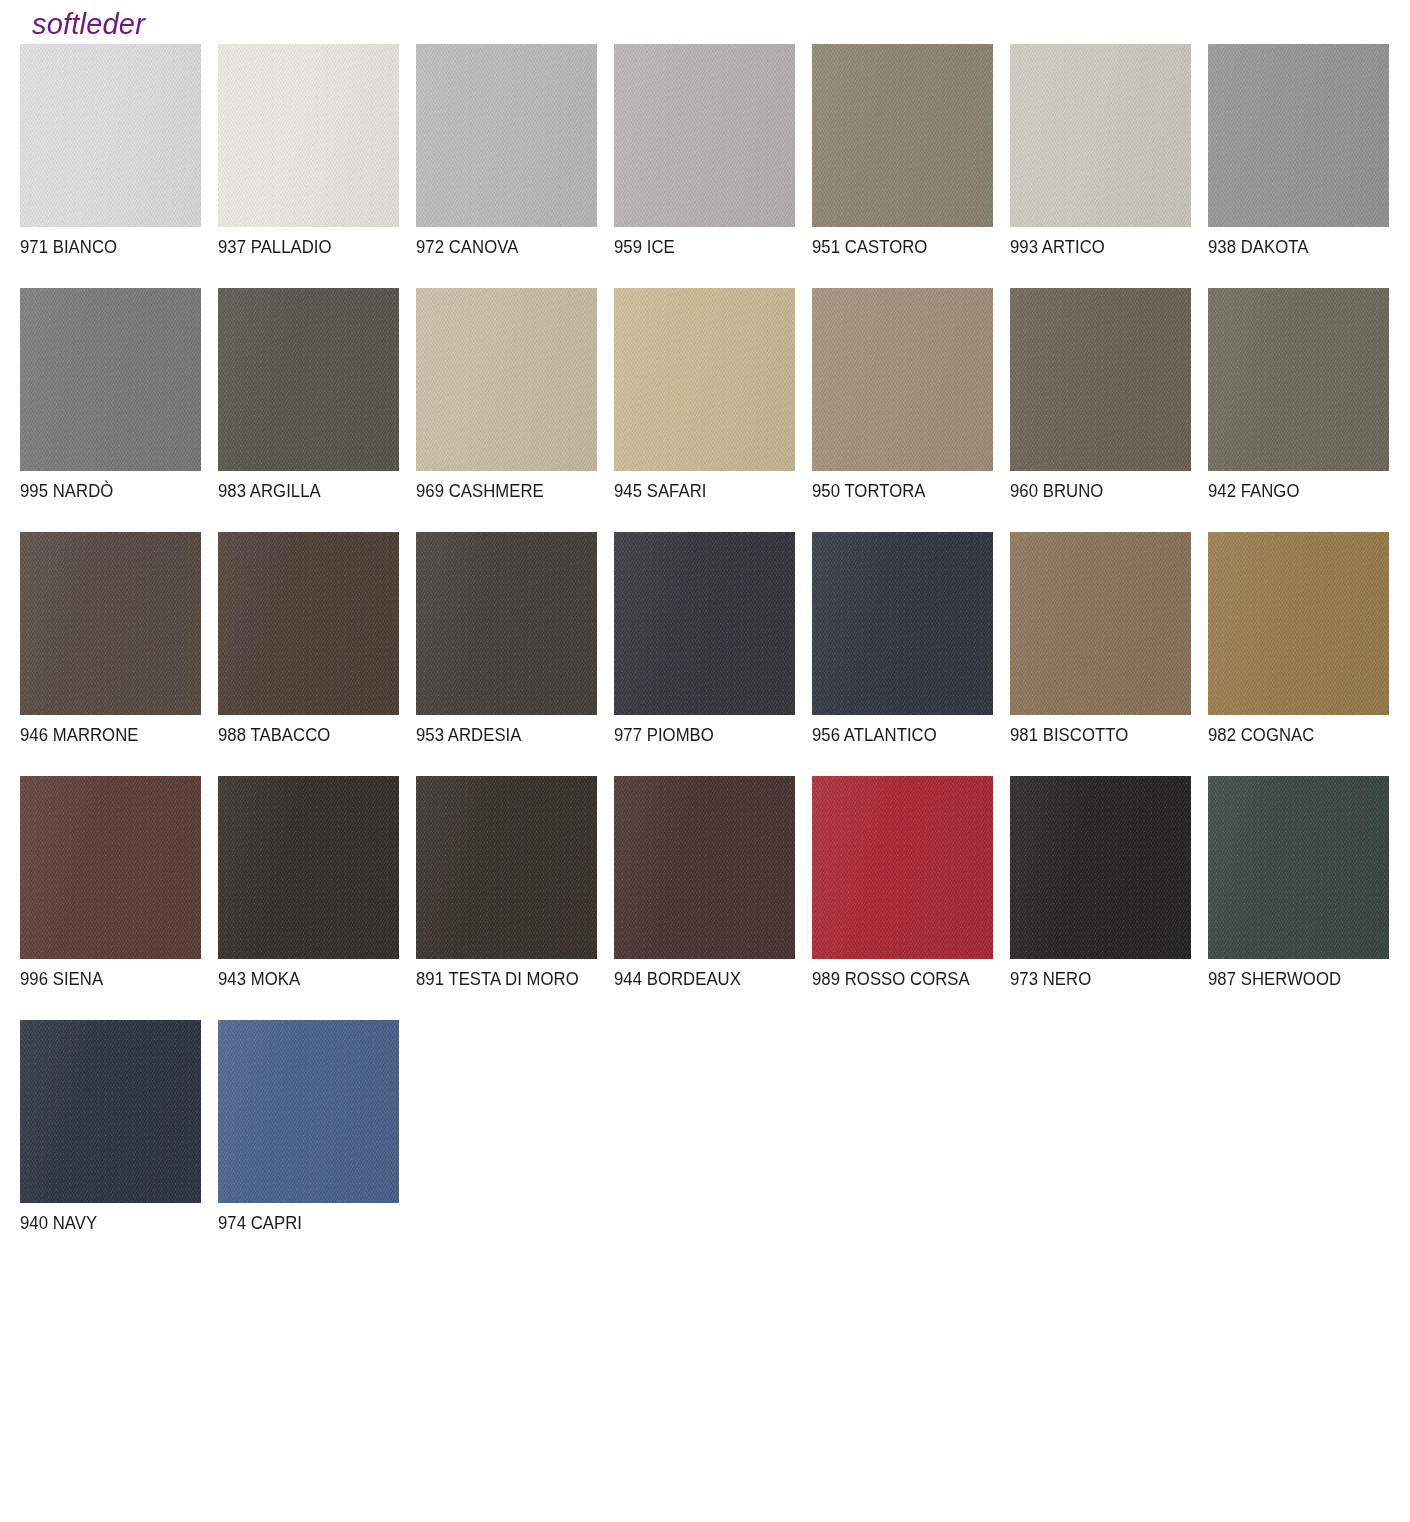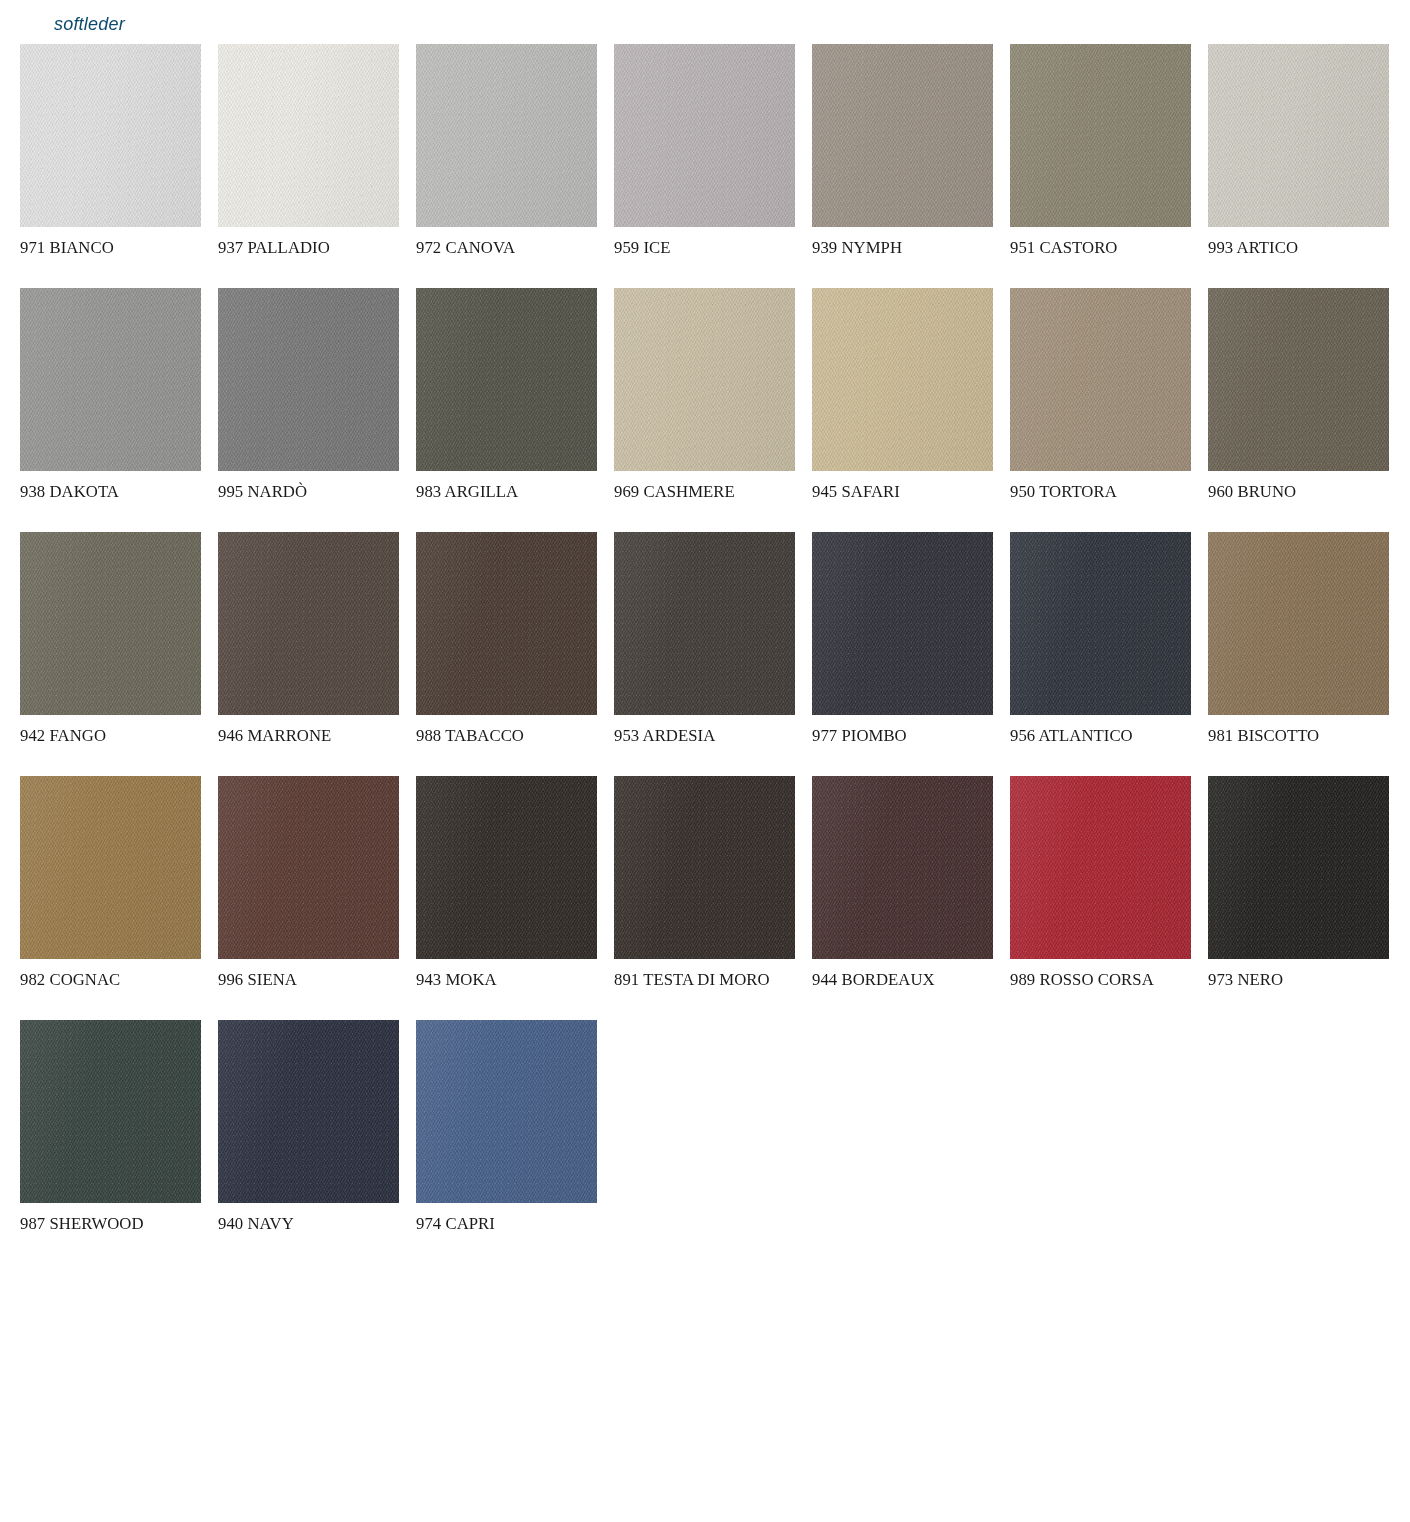--- a/index.html
+++ b/index.html
@@ -15,40 +15,39 @@
     overflow: hidden;
   }
   #page {
     position: relative;
     width: 1410px;
     height: 1522px;
     background: #ffffff;
   }
   #title {
     position: absolute;
-    left: 54px;
+    left: 32px;
     top: 9px;
-    font-size: 18px;
+    font-size: 29px;
     font-style: italic;
     font-weight: 400;
     letter-spacing: 0.2px;
-    color: #0c4a6e;
+    color: #701a75;
     line-height: 30px;
     white-space: nowrap;
   }
   #grid {
     position: absolute;
     left: 20px;
     top: 44px;
     width: 1370px;
     display: grid;
     grid-template-columns: repeat(7, 181px);
     column-gap: 17px;
     row-gap: 0px;
-    font-family: Liberation Serif, serif;
   }
   .cell {
     width: 181px;
     height: 244px;
     position: relative;
   }
   .swatch {
     width: 181px;
     height: 183px;
     position: relative;
@@ -113,24 +112,20 @@
       </div>
       <div class="cell">
         <div class="swatch" style="background-color: rgb(189, 189, 187);"></div>
         <div class="label">972 CANOVA</div>
       </div>
       <div class="cell">
         <div class="swatch" style="background-color: rgb(186, 180, 182);"></div>
         <div class="label">959 ICE</div>
       </div>
       <div class="cell">
-        <div class="swatch" style="background-color: rgb(157, 146, 135);"></div>
-        <div class="label">939 NYMPH</div>
-      </div>
-      <div class="cell">
         <div class="swatch" style="background-color: rgb(140, 133, 113);"></div>
         <div class="label">951 CASTORO</div>
       </div>
       <div class="cell">
         <div class="swatch" style="background-color: rgb(207, 205, 195);"></div>
         <div class="label">993 ARTICO</div>
       </div>
       <div class="cell">
         <div class="swatch" style="background-color: rgb(150, 150, 148);"></div>
         <div class="label">938 DAKOTA</div>

